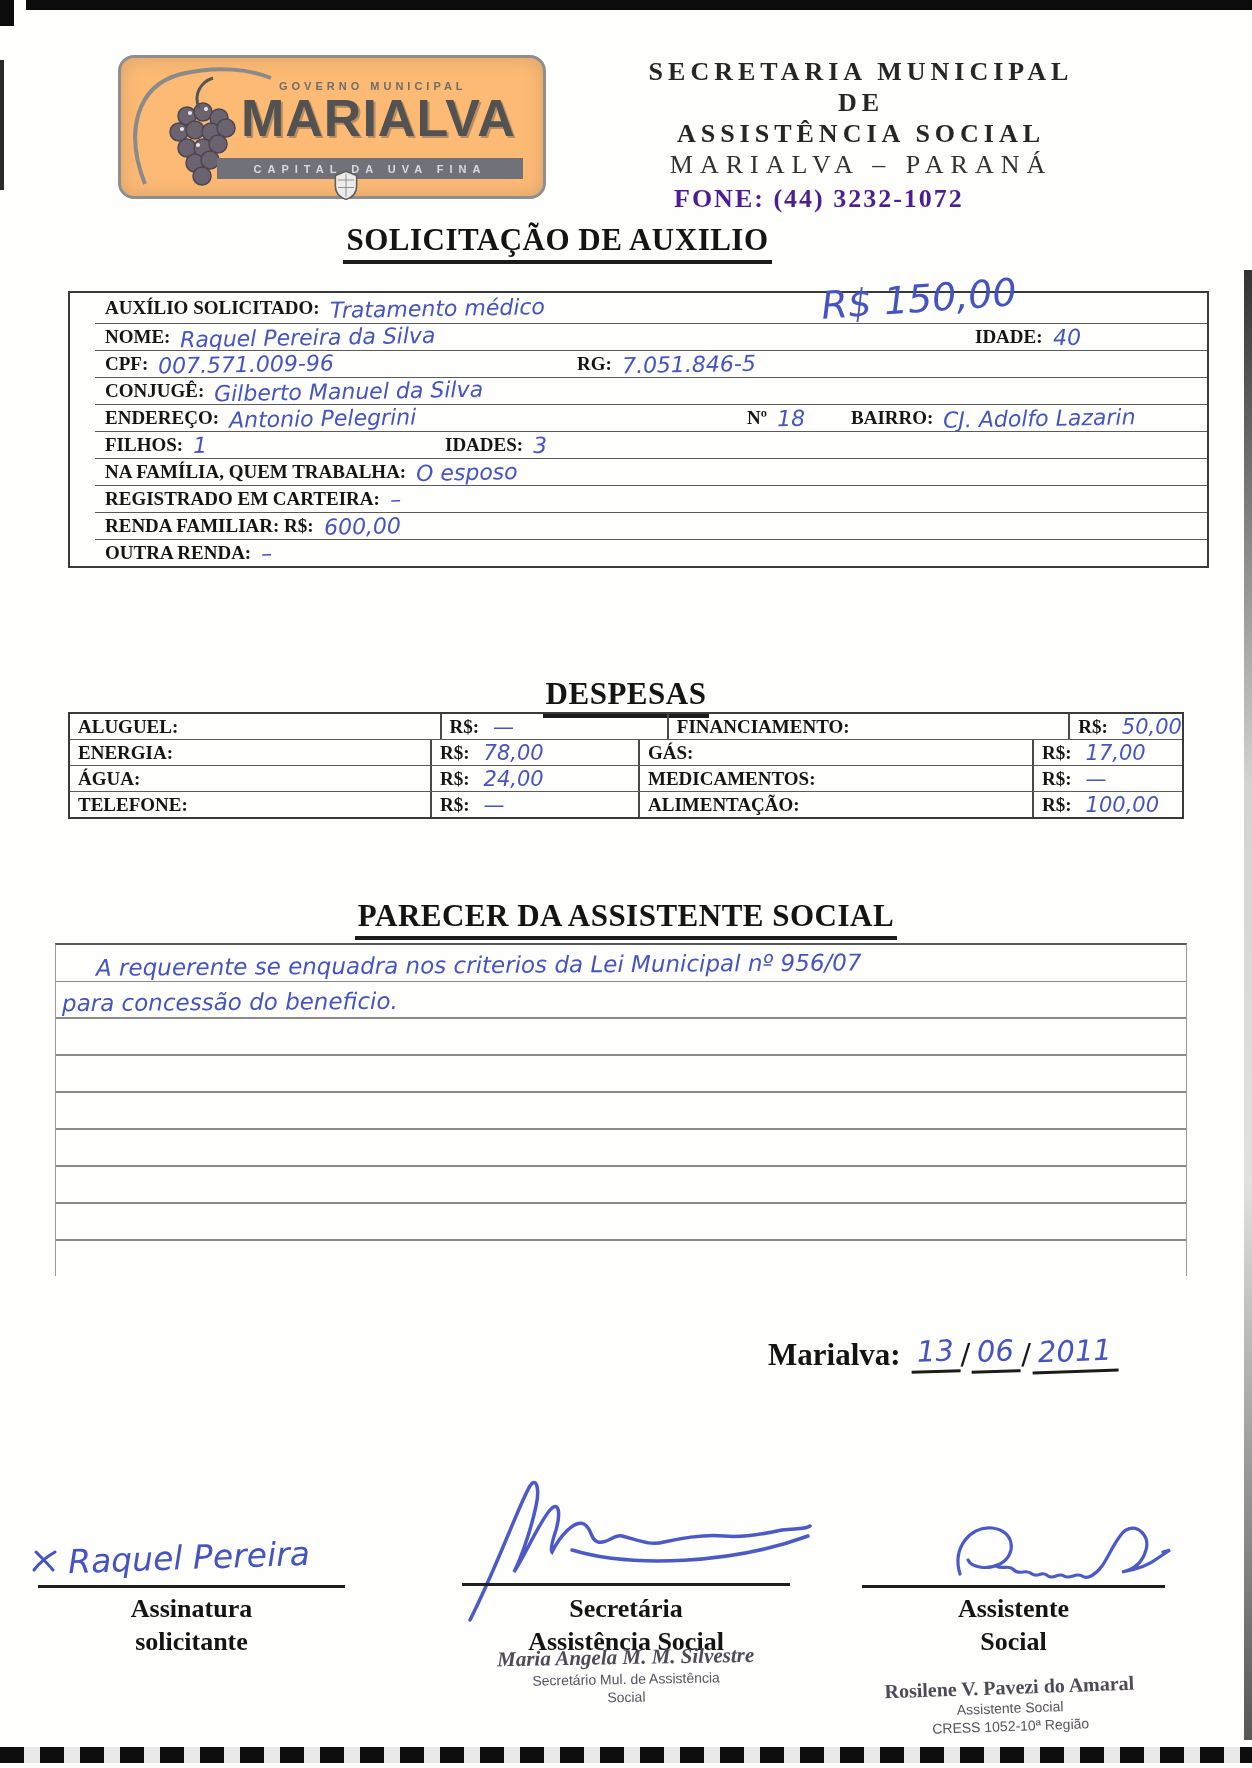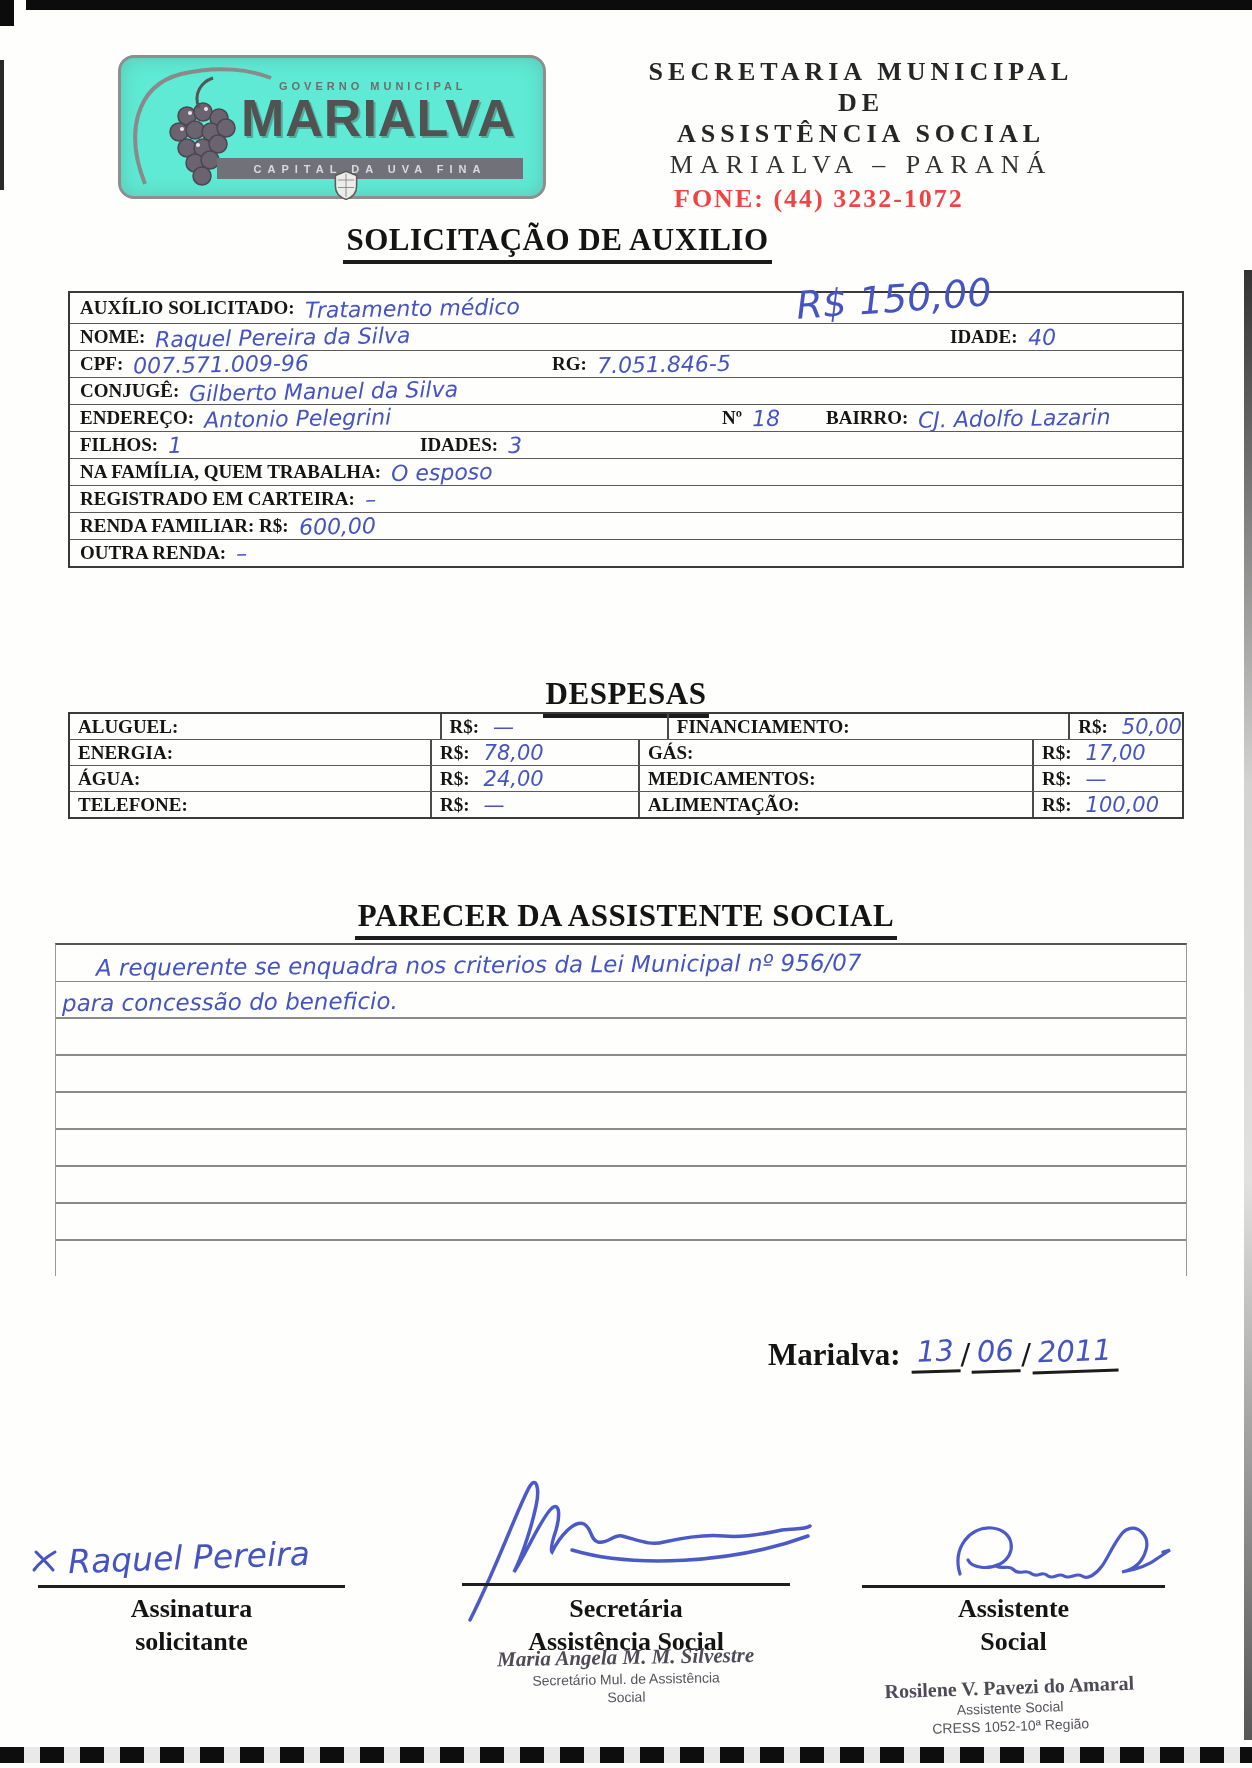--- a/index.html
+++ b/index.html
@@ -7,46 +7,46 @@
         font-family:"Liberation Serif",serif;color:#141414;}
   
   .scan-top{position:absolute;left:26px;top:0;right:0;height:10px;background:#0c0c0c;}
   .scan-corner{position:absolute;left:0;top:0;width:14px;height:26px;background:#0c0c0c;}
   .scan-left{position:absolute;left:0;top:60px;width:4px;height:130px;background:#2a2a2a;}
   .scan-right{position:absolute;right:0;top:270px;width:8px;height:1470px;
       background:linear-gradient(to bottom,rgba(15,15,15,.85),rgba(15,15,15,.18) 35%,rgba(15,15,15,.12) 62%,rgba(15,15,15,.7));}
   .scan-bottom{position:absolute;left:0;right:0;bottom:5px;height:16px;
       background:repeating-linear-gradient(90deg,#0e0e0e 0 24px,#e9e9e9 24px 40px);}
   
-  .logo-box{position:absolute;left:118px;top:55px;width:422px;height:138px;background:#5eead4;
+  .logo-box{position:absolute;left:118px;top:55px;width:422px;height:138px;background:#fdba74;
       border:3px solid #8e8e8e;border-radius:16px;box-shadow:inset 0 0 18px rgba(90,90,90,.25);}
   .logo-small{position:absolute;left:158px;top:22px;font-family:"Liberation Sans",sans-serif;
       font-size:11px;letter-spacing:4px;color:#6d6d6d;font-weight:bold;}
   .logo-name{position:absolute;left:120px;top:30px;font-family:"Liberation Sans",sans-serif;
       font-weight:bold;font-size:52px;letter-spacing:1px;color:#525252;
       text-shadow:2px 2px 0 rgba(60,60,60,.35);}
   .logo-banner{position:absolute;left:96px;top:100px;width:306px;height:21px;background:#71717a;
       display:flex;align-items:center;justify-content:center;}
   .logo-banner span{font-family:"Liberation Sans",sans-serif;font-size:11px;font-weight:bold;
       letter-spacing:6px;color:#d9d9de;}
   .grapes{position:absolute;left:8px;top:6px;}
   .crest{position:absolute;left:206px;top:112px;}
   .sec-block{position:absolute;left:618px;top:56px;width:486px;text-align:center;}
   .sec-line{font-weight:bold;font-size:26px;letter-spacing:5px;color:#262626;line-height:31px;}
   .sec-line.light{font-weight:normal;letter-spacing:7px;color:#333;}
   .sec-phone{margin-top:4px;text-align:left;padding-left:56px;font-weight:bold;font-size:26px;
-      letter-spacing:2px;color:#ef4444;}
+      letter-spacing:2px;color:#4c1d95;}
   
   .doc-title{position:absolute;top:222px;left:0;width:1115px;text-align:center;}
   .uhead{display:inline-block;font-weight:bold;font-size:31px;letter-spacing:.5px;
       border-bottom:4px solid #1c1c1c;padding:0 3px 2px;}
   .h-despesas{position:absolute;top:676px;left:0;width:1252px;text-align:center;text-decoration:underline;}
   .h-parecer{position:absolute;top:898px;left:0;width:1252px;text-align:center;}
   
-  .main-table{position:absolute;left:68px;top:291px;width:1112px;border:2px solid #3a3a3a;background:transparent;}
+  .main-table{position:absolute;left:68px;top:291px;width:1112px;border:2px solid #3a3a3a;background:transparent;padding-left:25px;}
   .trow{position:relative;height:26px;display:flex;align-items:center;padding-left:10px;border-top:1px solid #5a5a5a;}
   .trow:first-child{border-top:none;height:30px;}
   .lbl{font-weight:bold;font-size:19px;color:#151515;white-space:nowrap;}
   .hw{font-family:"DejaVu Sans",sans-serif;font-style:italic;color:#4554c0;white-space:nowrap;}
   .v{font-size:22px;margin-left:10px;transform:rotate(-1deg);}
   .abs{position:absolute;top:0;height:100%;display:flex;align-items:center;}
   .amount{position:absolute;right:190px;top:-16px;font-size:38px;transform:rotate(-4deg);}
   .clip{max-width:250px;overflow:hidden;}
   .desp-table{position:absolute;left:68px;top:712px;width:1112px;border:2px solid #3a3a3a;}
   .drow{display:flex;height:25px;border-top:1px solid #5a5a5a;}

